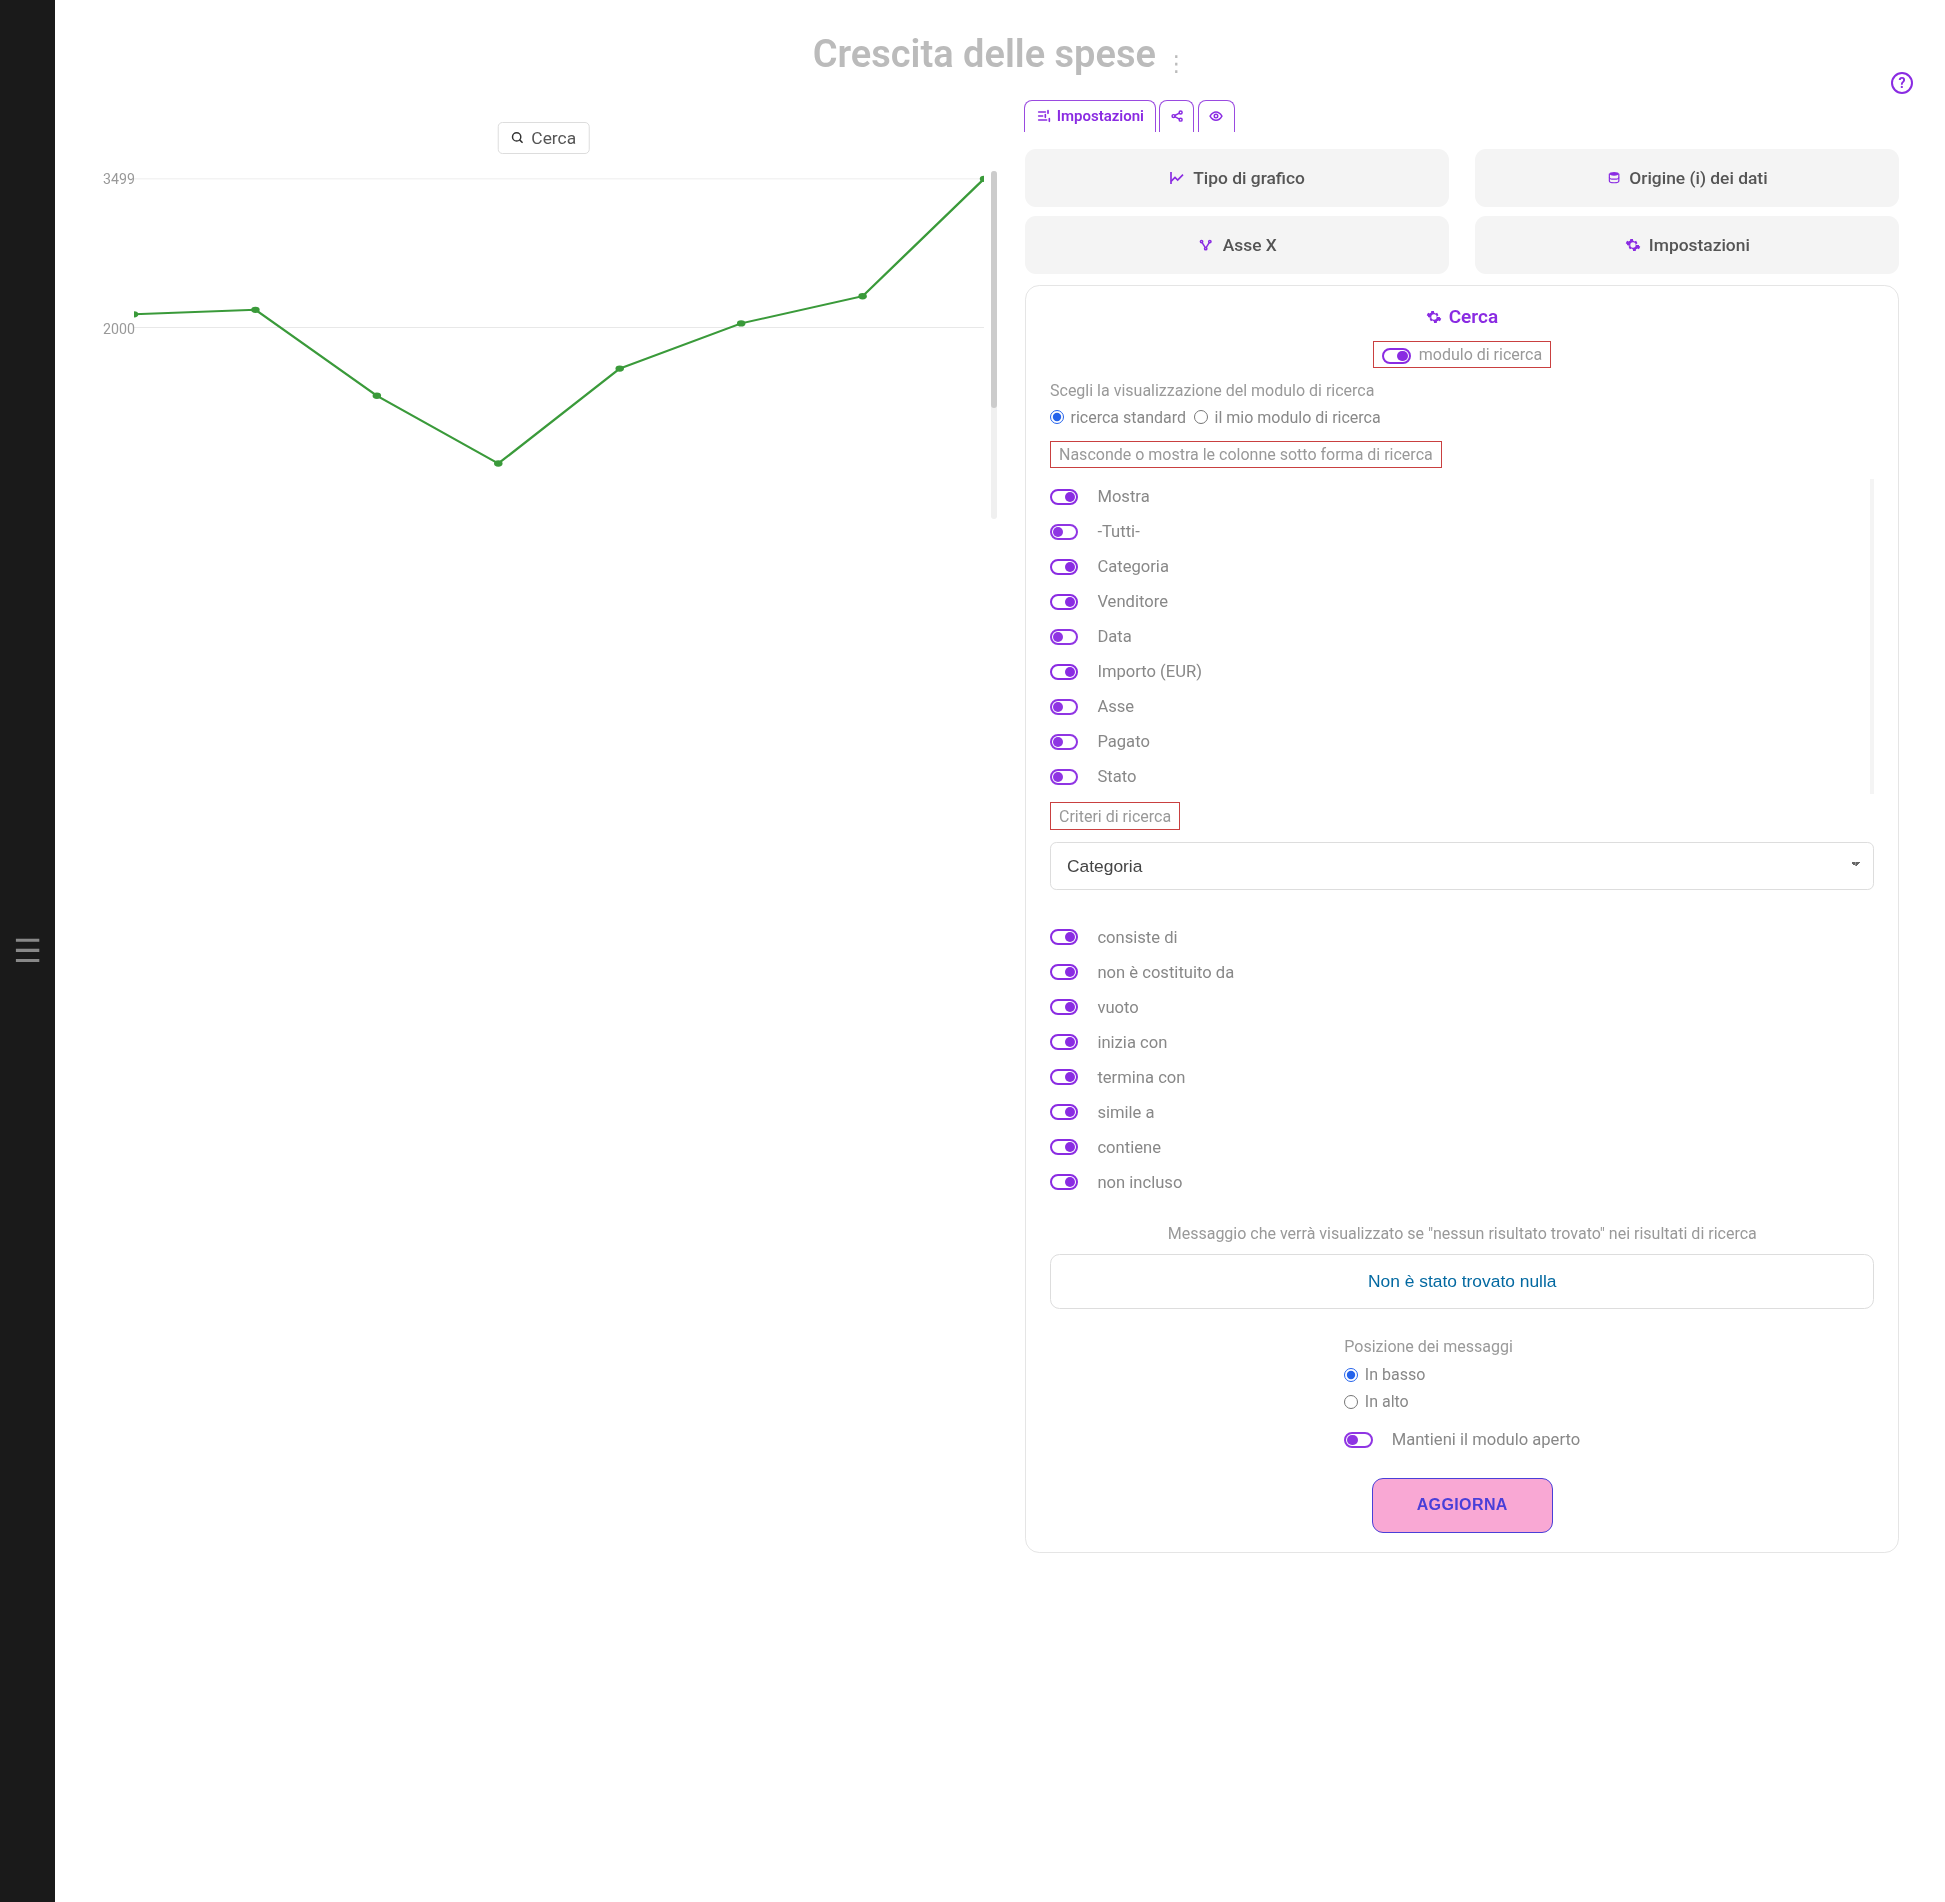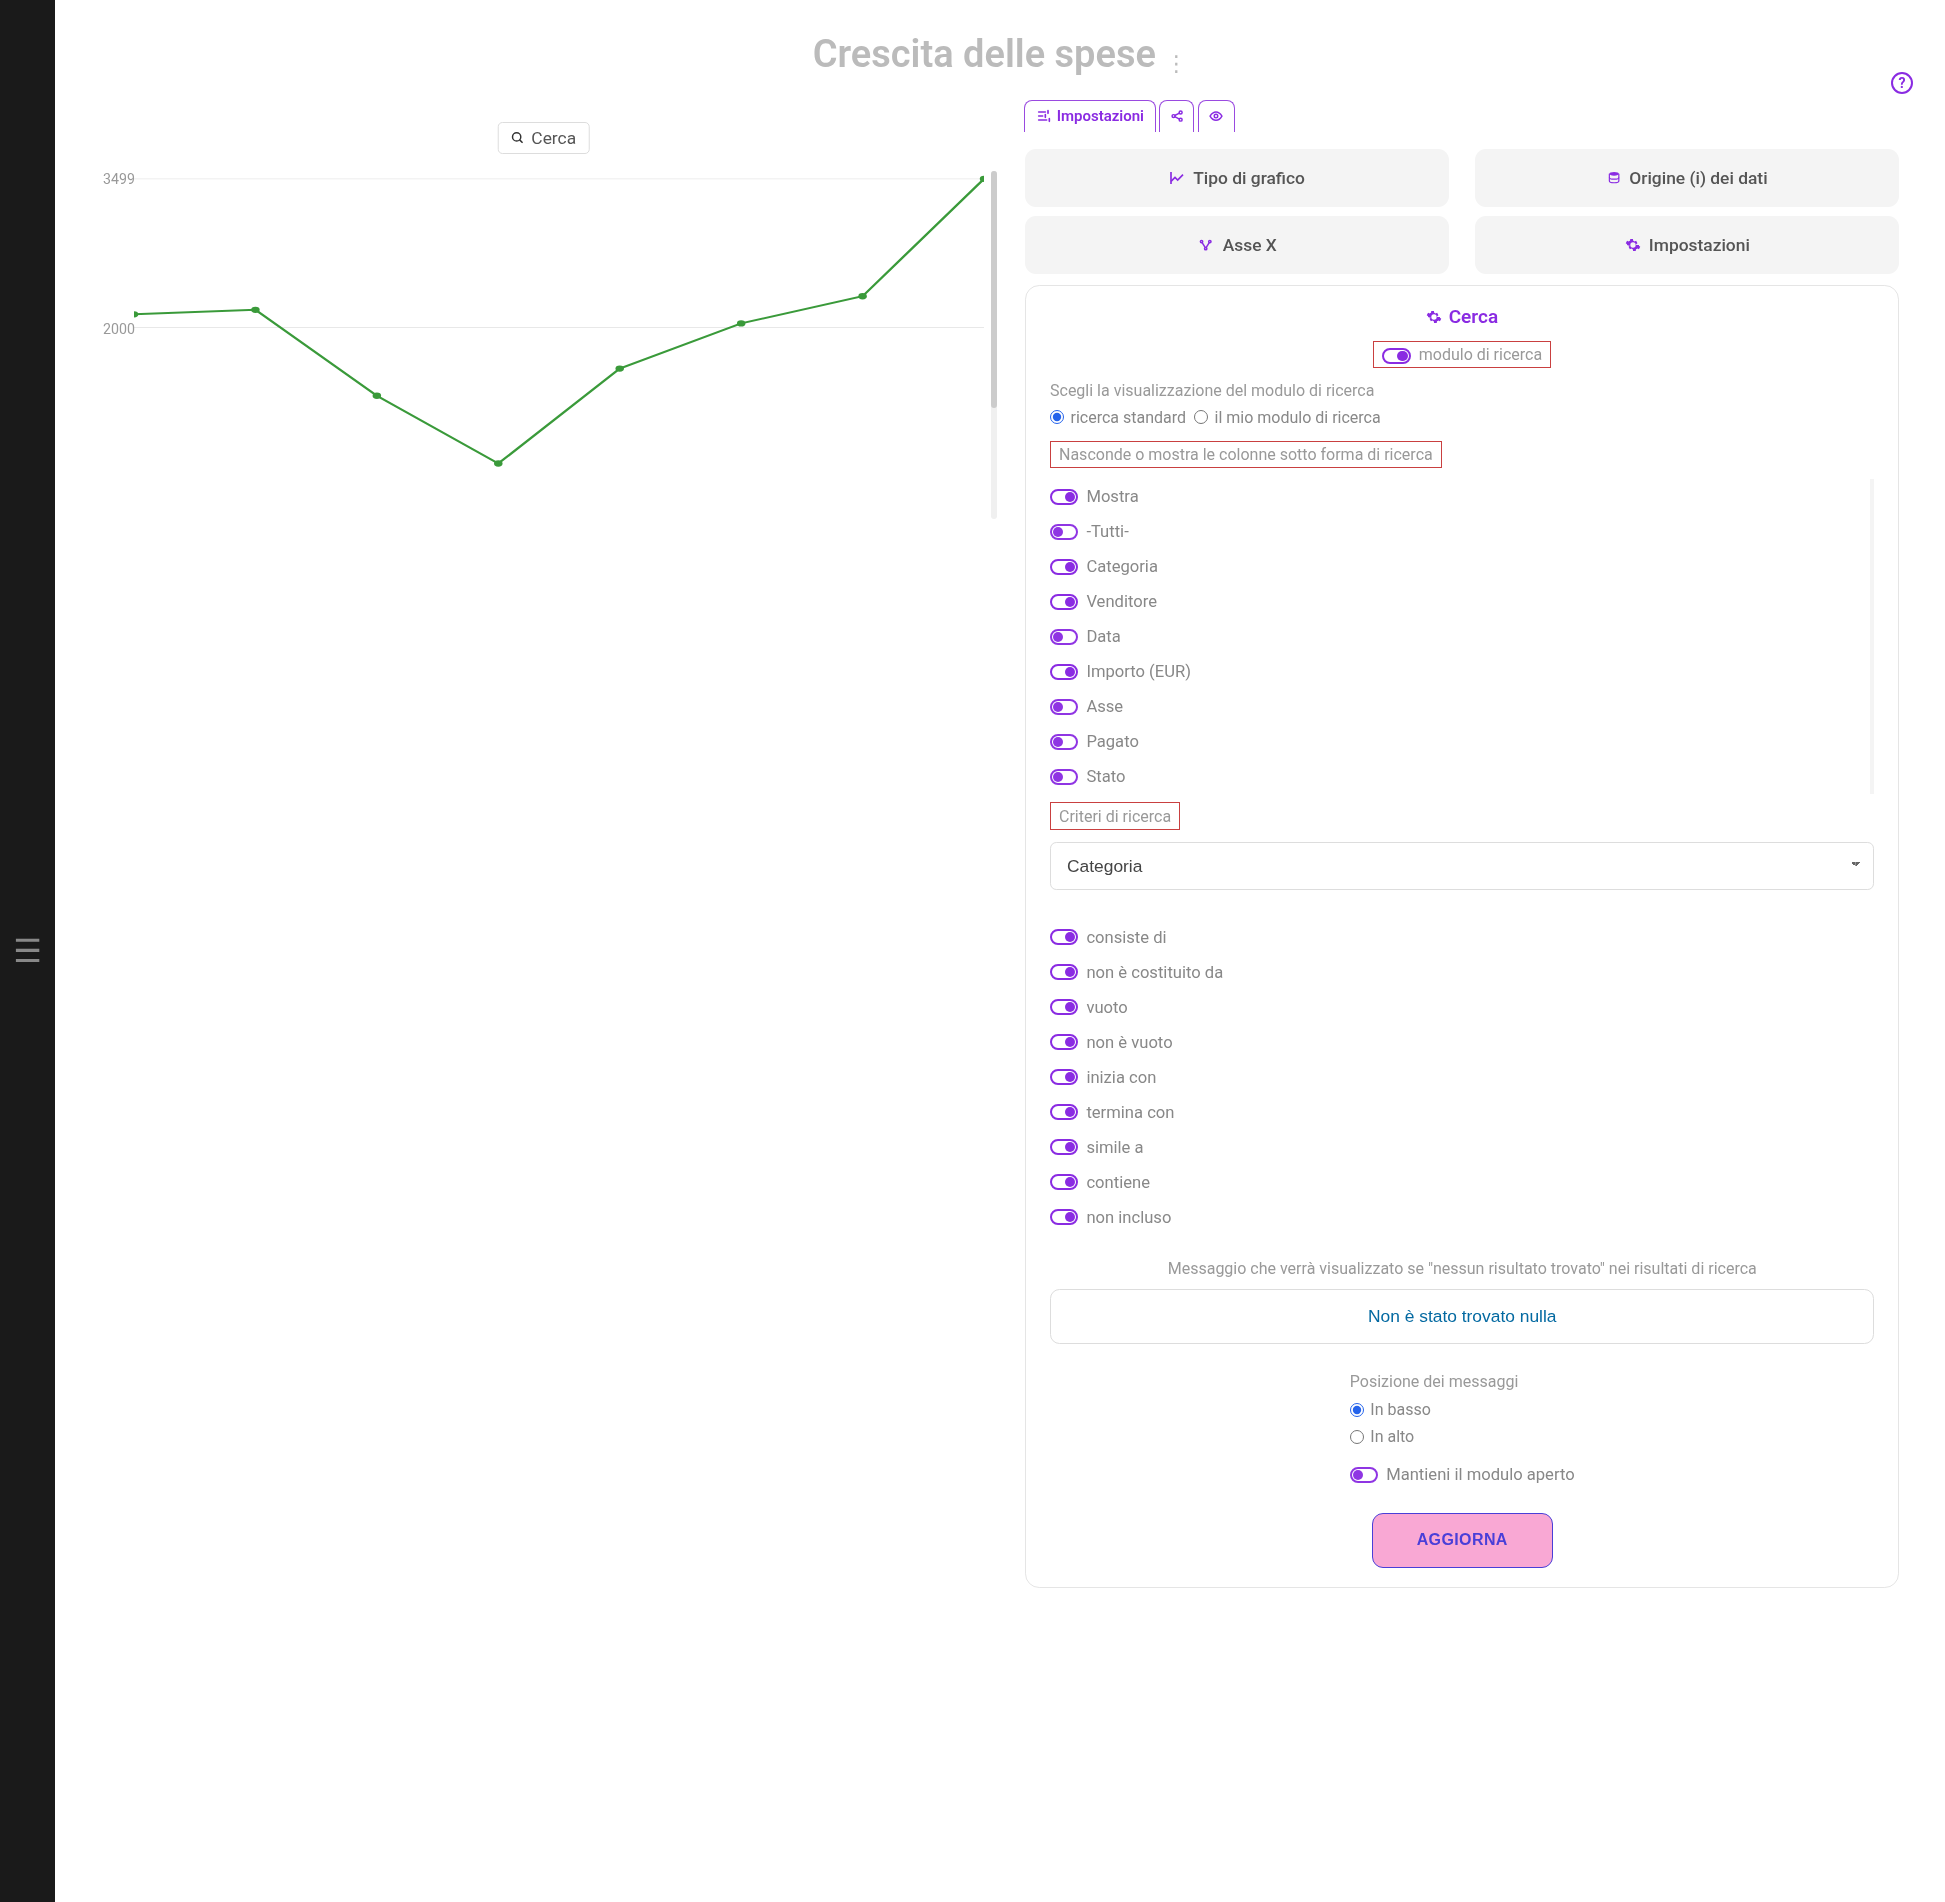--- a/index.html
+++ b/index.html
@@ -33,21 +33,21 @@
   .card { border: 0.8px solid #e5e5e5; border-radius: 14.2px; padding: 19px 24px; margin-top: 11px; }
   .card-title { text-align: center; color: #8a2be2; font-size: 19px; font-weight: 600; margin-bottom: 12.6px; display: flex; align-items: center; justify-content: center; gap: 6.3px; }
   .highlight-box { border: 1.6px solid #c94040; padding: 3.2px 8px; display: inline-flex; align-items: flex-end; gap: 8px; font-size: 16px; color: #999; }
   .center { text-align: center; margin-bottom: 12.6px; }
   .help-text { color: #999; font-size: 16px; margin: 11px 0 8px; }
   .radio-row { display: flex; gap: 8px; align-items: center; margin-bottom: 14.2px; }
   .radio-item { display: flex; align-items: center; gap: 6.3px; font-size: 16px; color: #888; }
   .radio-item input { accent-color: #2563eb; width: 14.2px; height: 14.2px; }
   .section-header { color: #999; font-size: 16px; }
   .toggle-list { margin: 11px 0 8px; position: relative; }
-  .toggle-row { display: flex; align-items: center; gap: 8px; padding: 8px 0; font-size: 16.6px; color: #888; }
+  .toggle-row { display: flex; align-items: center; gap: 19px; padding: 8px 0; font-size: 16.6px; color: #888; }
   .toggle { width: 28.4px; height: 16px; border-radius: 16px; position: relative; border: 2px solid #8a2be2; background: #fff; flex-shrink: 0; cursor: pointer; }
   .toggle .knob { position: absolute; width: 10.3px; height: 10.3px; border-radius: 50%; background: #8a2be2; top: 0.8px; }
   .toggle.on .knob { right: 1.2px; }
   .toggle.off .knob { left: 1.2px; }
   .toggle.off { opacity: 0.95; }
   .inner-scroll { position: absolute; right: 0; top: 0; width: 4.7px; height: 100%; background: #f4f4f4; }
   .select-box { width: 100%; padding: 12.6px 16px; border: 0.8px solid #ddd; border-radius: 6.3px; font-size: 17.4px; color: #444; background: #fff; appearance: none; -webkit-appearance: none; background-image: linear-gradient(45deg, transparent 50%, #666 50%), linear-gradient(135deg, #666 50%, transparent 50%); background-position: calc(100% - 17.4px) 19px, calc(100% - 12.6px) 19px; background-size: 4.7px 4.7px; background-repeat: no-repeat; margin: 12.6px 0 19px; }
   .msg-label { text-align: center; color: #999; font-size: 16px; margin: 24px 0 11px; }
   .msg-input { width: 100%; padding: 16px; border: 0.8px solid #ddd; border-radius: 9.5px; text-align: center; font-size: 17.4px; color: #0369a1; }
   .pos-block { margin: 28.4px auto 0; width: fit-content; }
@@ -280,26 +280,20 @@
               <div class="toggle-row">
                 <span class="toggle on">
                   <span class="knob"></span>
                 </span>
                 <span>vuoto</span>
               </div>
               <div class="toggle-row">
                 <span class="toggle on">
                   <span class="knob"></span>
                 </span>
-                <span>non è vuoto</span>
-              </div>
-              <div class="toggle-row">
-                <span class="toggle on">
-                  <span class="knob"></span>
-                </span>
                 <span>inizia con</span>
               </div>
               <div class="toggle-row">
                 <span class="toggle on">
                   <span class="knob"></span>
                 </span>
                 <span>termina con</span>
               </div>
               <div class="toggle-row">
                 <span class="toggle on">

